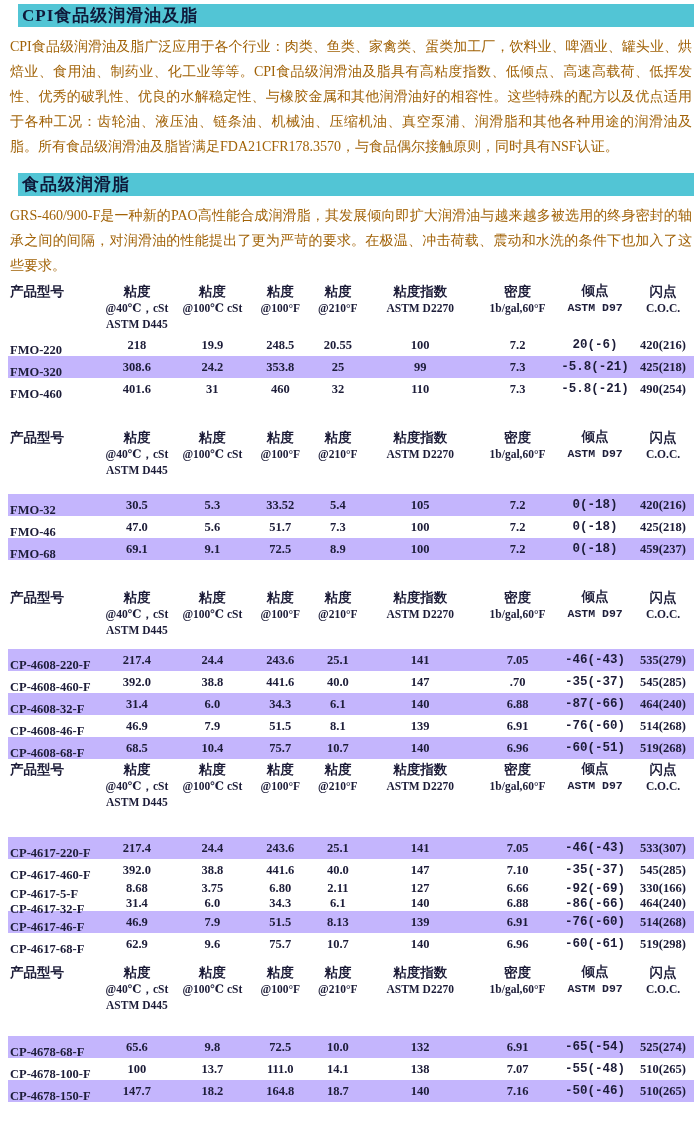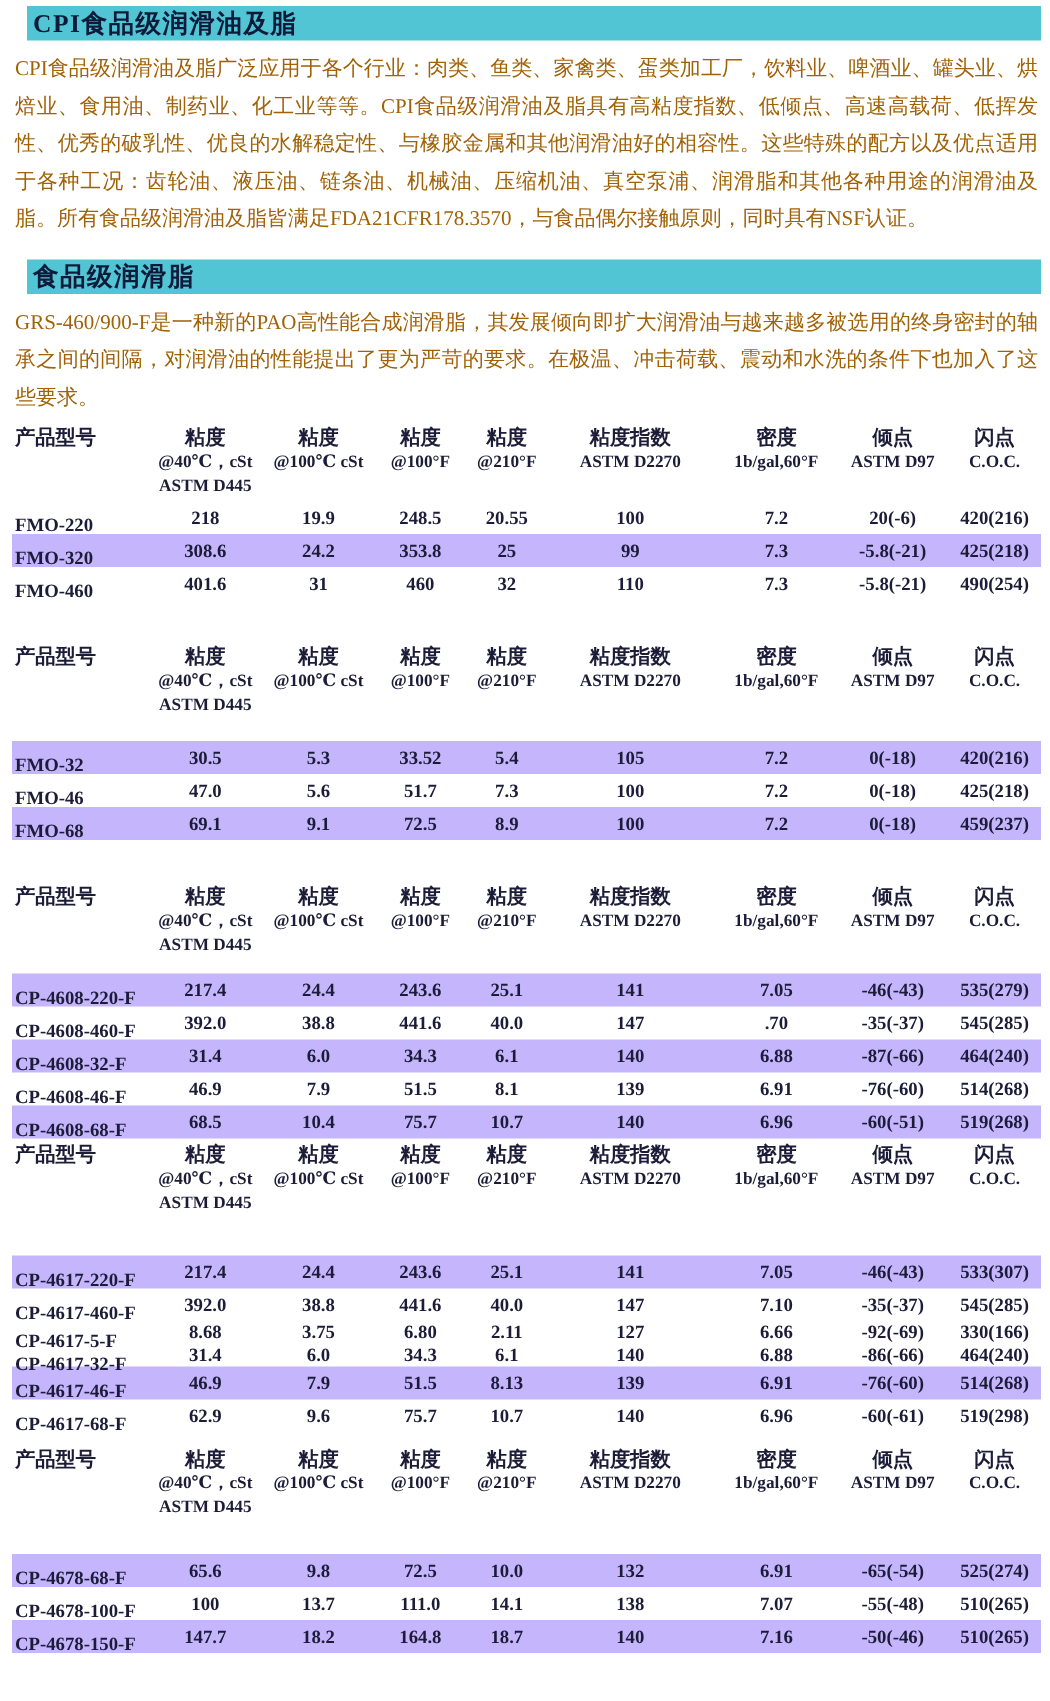--- a/index.html
+++ b/index.html
@@ -43,21 +43,21 @@
   .t-cell.model{text-align:left;padding-left:2px;margin-top:11px;}
 
   
   .col0{width:13%;flex:0 0 13%;}
   .col1{width:11%;flex:0 0 11%;}
   .col2{width:11%;flex:0 0 11%;}
   .col3{width:8.8%;flex:0 0 8.8%;}
   .col4{width:8%;flex:0 0 8%;}
   .col5{width:16%;flex:0 0 16%;}
   .col6{width:12.4%;flex:0 0 12.4%;}
-  .col7{width:10.2%;flex:0 0 10.2%;}
+  .col7{width:10.2%;flex:0 0 10.2%;font-family:Liberation Mono, monospace;}
   .col8{width:9.6%;flex:0 0 9.6%;}
 </style>
 </head>
 <body>
 
 <div class="page">
 
   <div class="bar">
     <span>CPI食品级润滑油及脂</span>
   </div>

